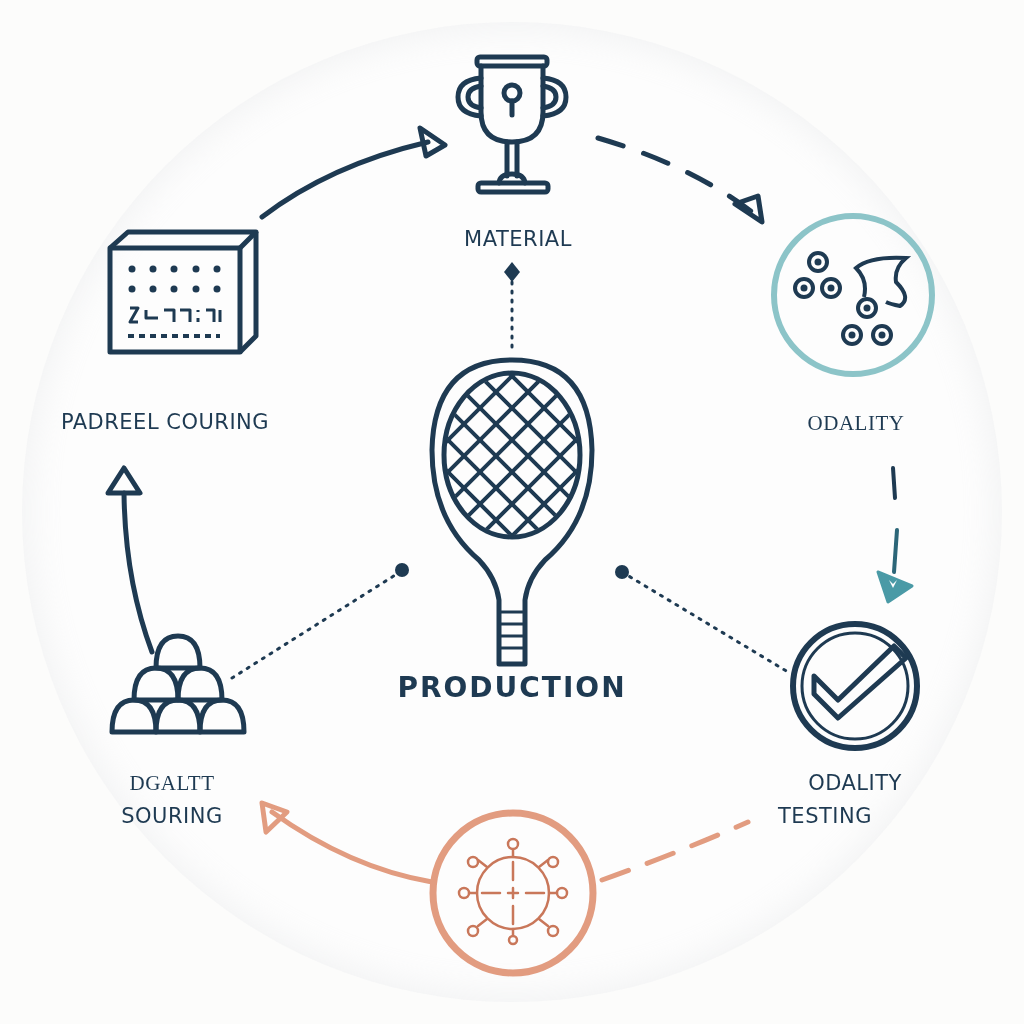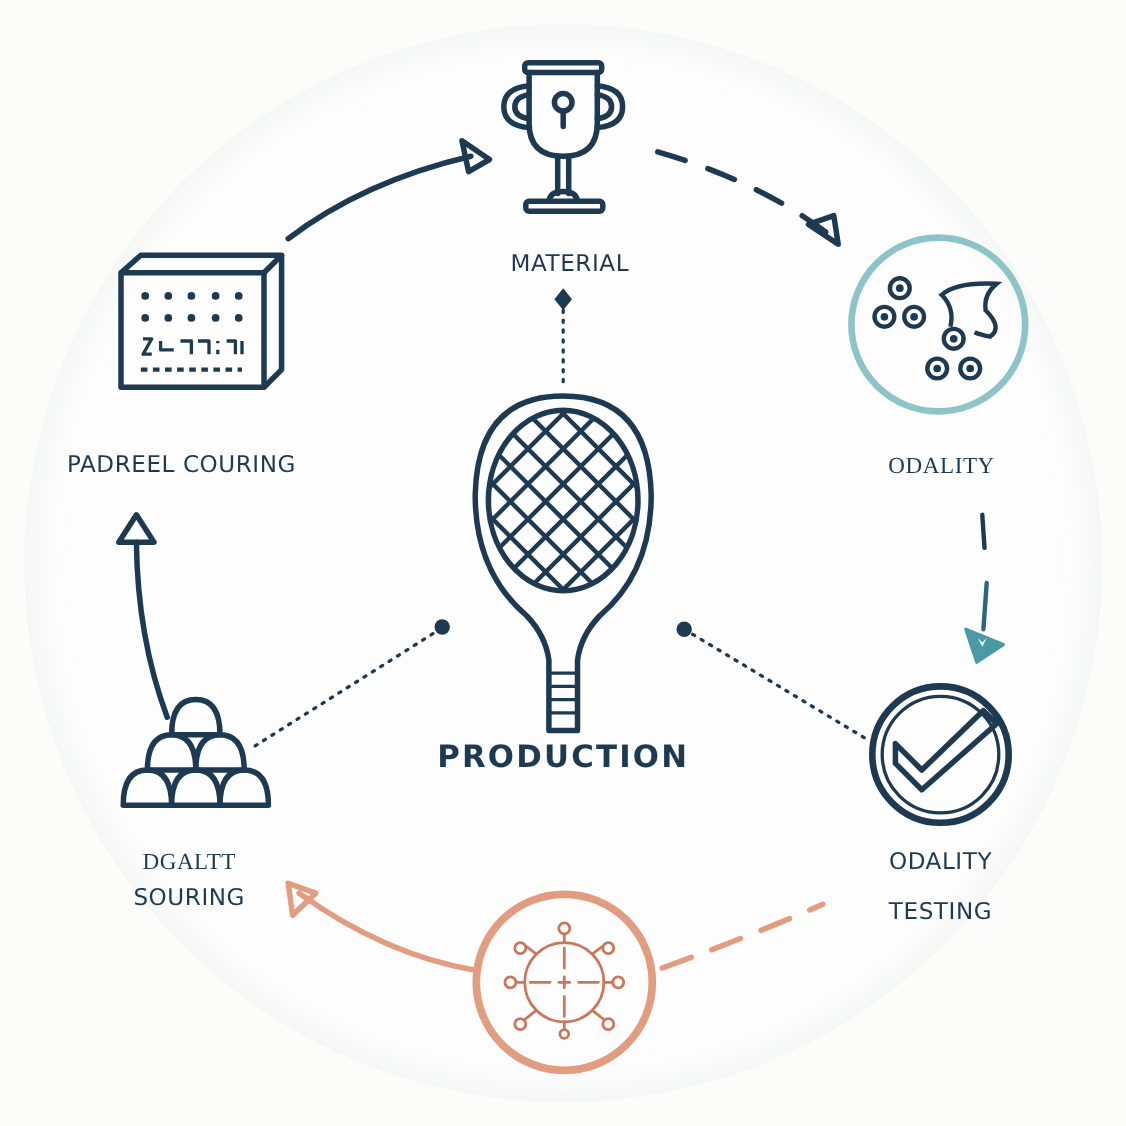--- a/index.html
+++ b/index.html
@@ -163,17 +163,17 @@
     </g>
     <g stroke-width="3">
       <path d="M500 612 L524 612 M500 624 L524 624 M500 636 L524 636 M500 648 L524 648"></path>
     </g>
   </g>
 </svg>
 
 <div class="label" style="left:418px; top:223px; width:200px;">MATERIAL</div>
 <div class="label" style="left:756px; top:407px; width:200px;font-family:Liberation Serif, serif;">ODALITY</div>
 <div class="label" style="left:750px; top:767px; width:210px;">ODALITY</div>
-<div class="label" style="left:750px; top:800px; width:210px;margin-top:12px;">TESTING</div>
+<div class="label" style="left:720px; top:800px; width:210px;">TESTING</div>
 <div class="label" style="left:72px; top:767px; width:200px;font-family:Liberation Serif, serif;">DGALTT</div>
 <div class="label" style="left:72px; top:800px; width:200px;">SOURING</div>
 <div class="label" style="left:20px; top:406px; width:290px;">PADREEL COURING</div>
 <div class="label center" style="left:362px; top:672px; width:300px;">PRODUCTION</div>
 
 </body></html>

